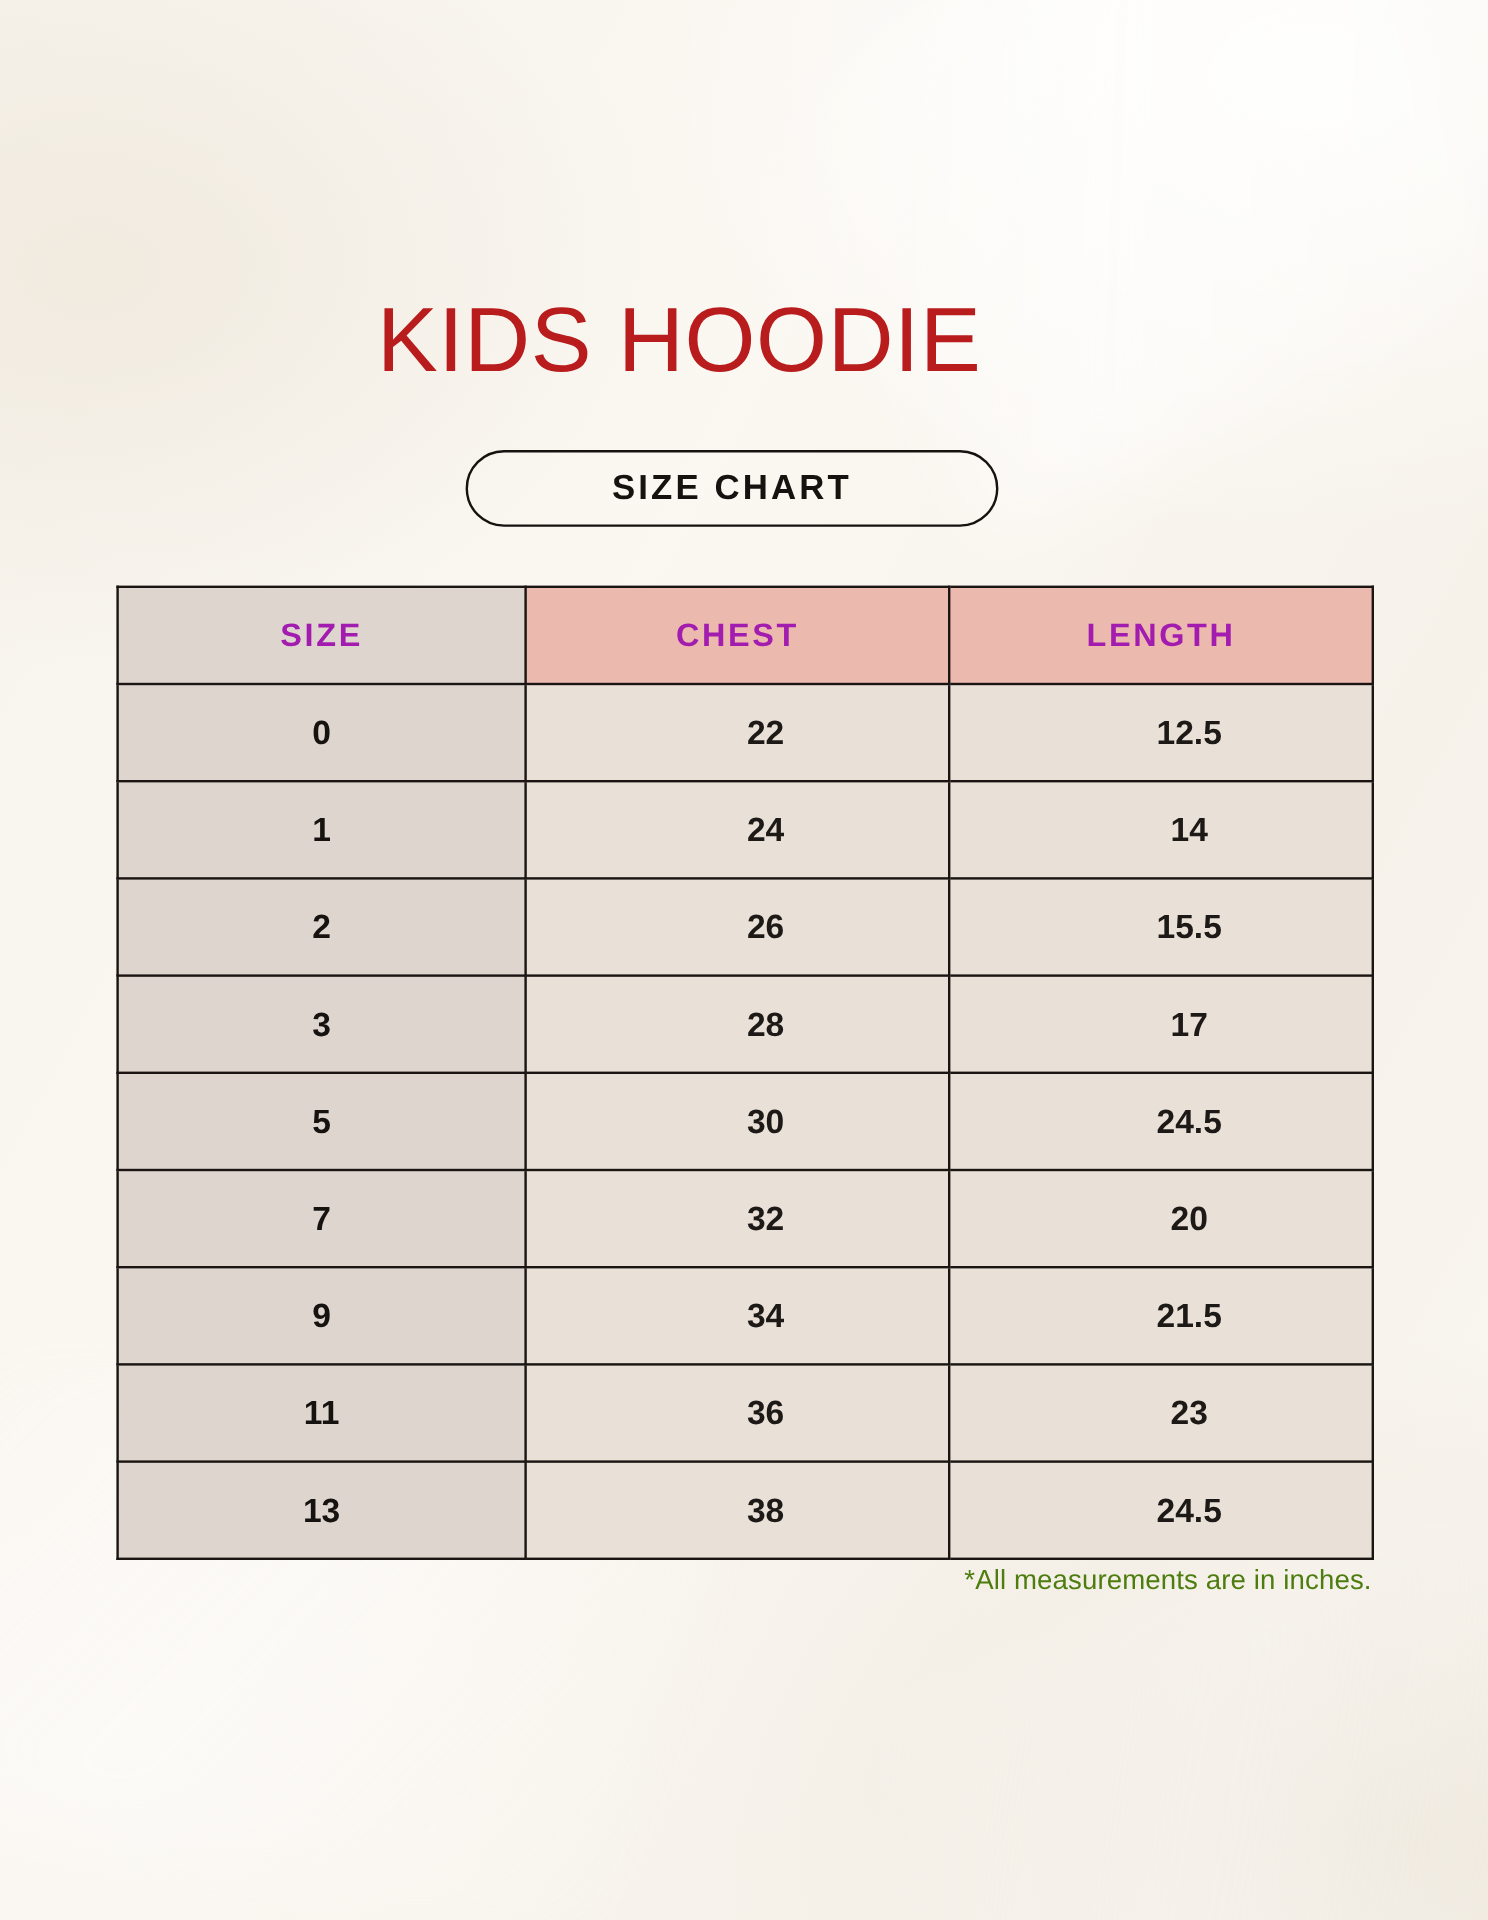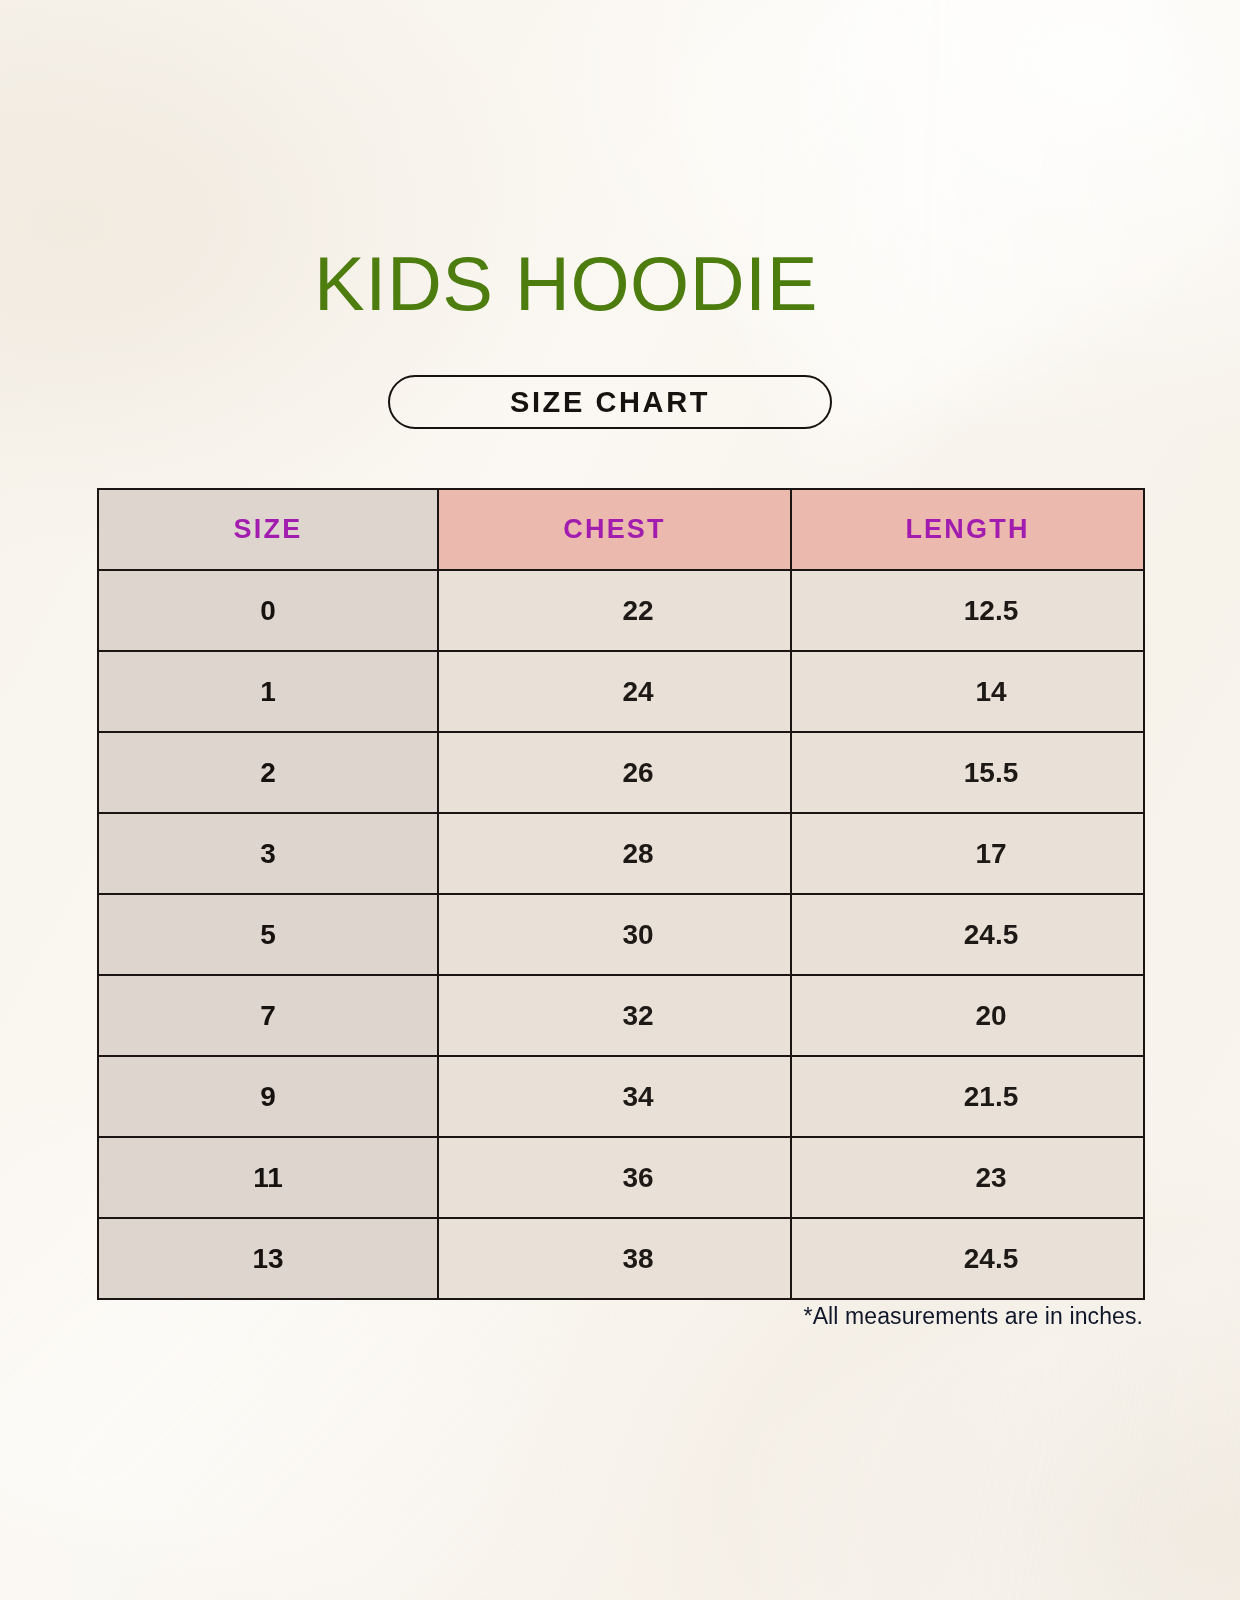--- a/index.html
+++ b/index.html
@@ -51,29 +51,29 @@
   .title {
     position: absolute;
     top: 246px;
     left: 0;
     width: 1132px;
     text-align: center;
     font-size: 76px;
     font-weight: 400;
     letter-spacing: 0.5px;
     line-height: 1;
-    color: #4d7c0f;
+    color: #b91c1c;
   }
 
   .pill {
     position: absolute;
     top: 375px;
     left: 388px;
     width: 444px;
-    height: 54px;
+    height: 64px;
     border: 2.5px solid #16120f;
     border-radius: 40px;
     background: transparent;
     display: flex;
     align-items: center;
     justify-content: center;
   }
   .pill-label {
     font-size: 29px;
     font-weight: 700;
@@ -131,21 +131,21 @@
   
   .footnote {
     position: absolute;
     top: 1303px;
     left: 97px;
     width: 1046px;
     text-align: right;
     font-size: 23px;
     font-weight: 400;
     letter-spacing: 0.1px;
-    color: #0f172a;
+    color: #4d7c0f;
   }
 </style>
 </head>
 <body>
 
 <div class="bg-texture"></div>
 <div class="bg-streak s1"></div>
 <div class="bg-streak s2"></div>
 <div class="bg-streak s3"></div>
 

